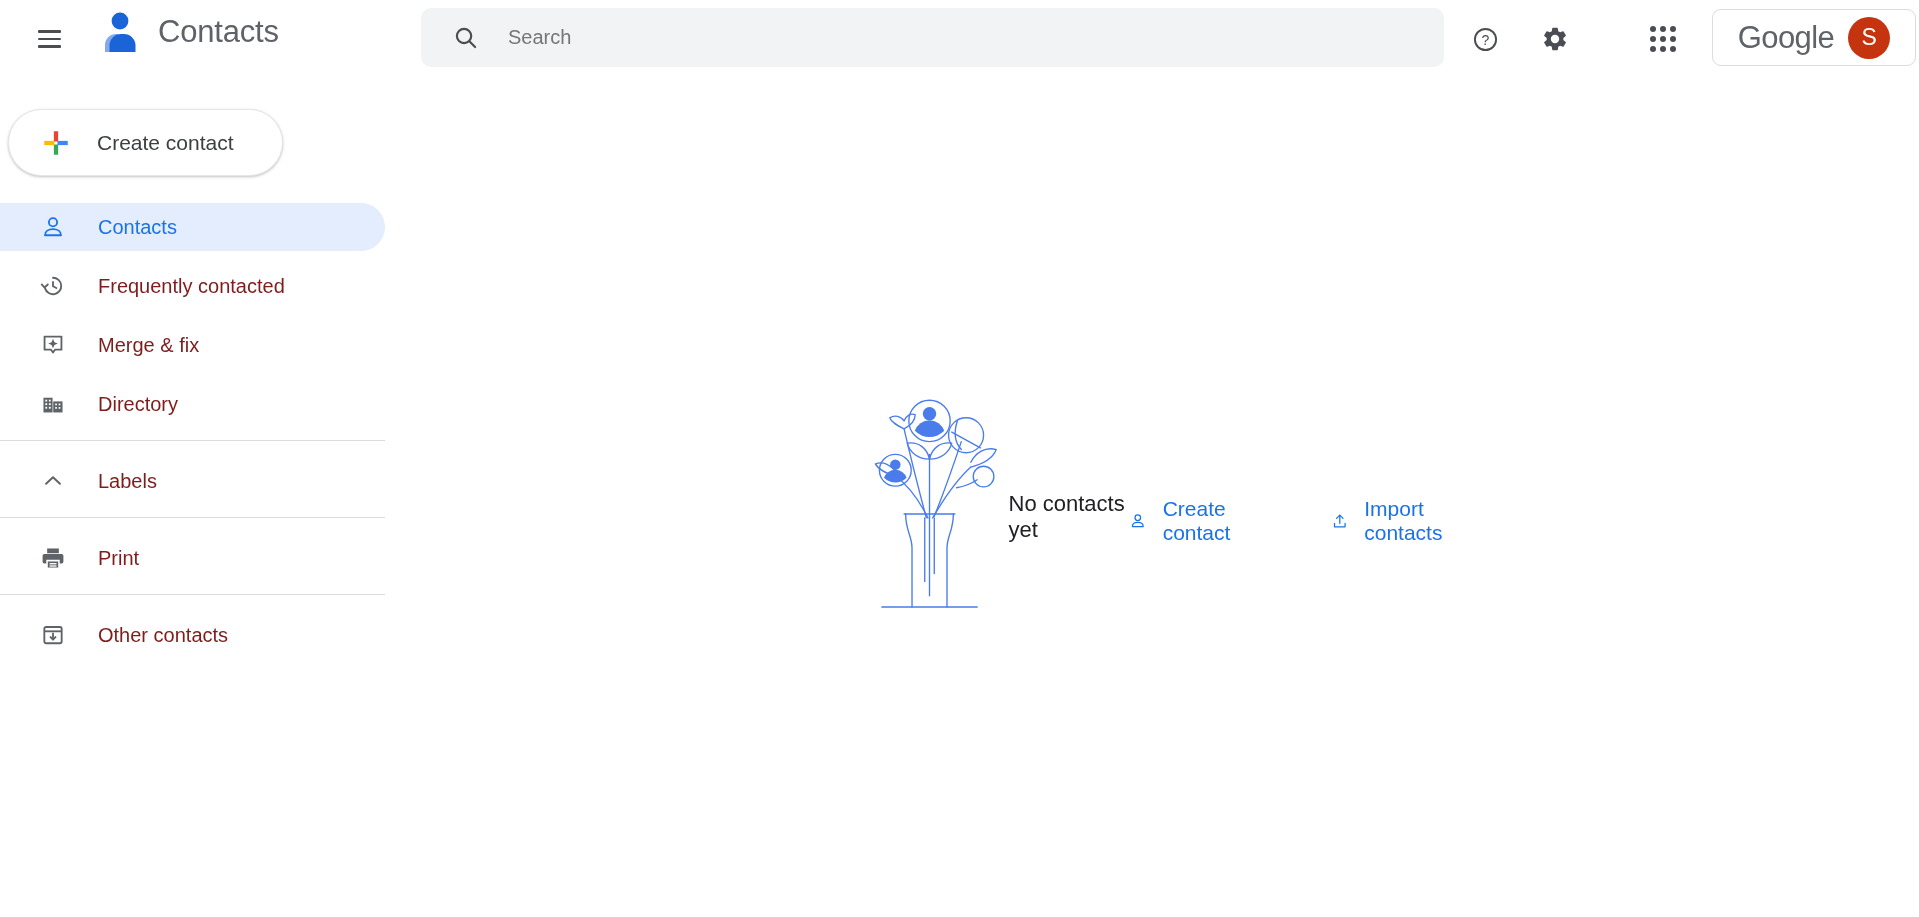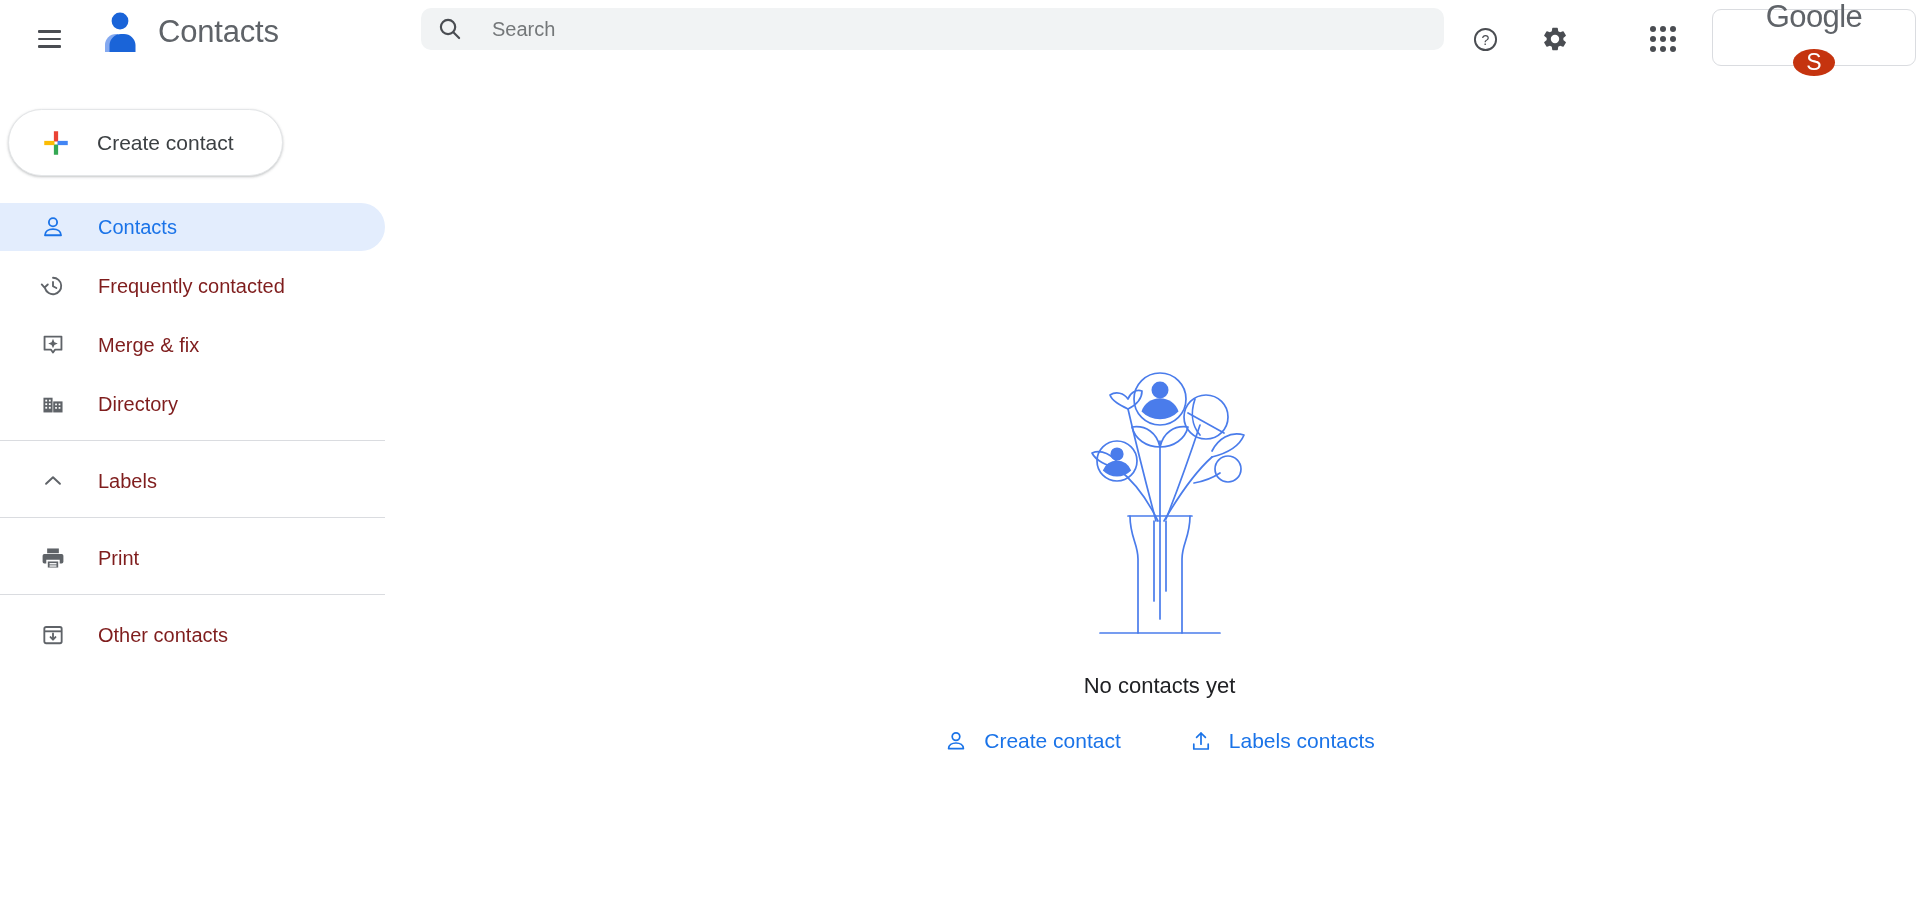--- a/index.html
+++ b/index.html
@@ -53,26 +53,26 @@
   .brand-title {
     font-size: 31px;
     color: #5f6368;
     font-family: "Liberation Sans", sans-serif;
     letter-spacing: -0.2px;
   }
 
   .searchbar {
     position: absolute;
     left: 421px; top: 8px;
-    width: 1023px; height: 42px;
+    width: 1023px; height: 59px;
     background: #f1f3f4;
     border-radius: 10px;
     display: flex;
     align-items: center;
-    padding-left: 16px;
+    padding-left: 32px;
     cursor: text;
   }
   .search-icon { width: 26px; height: 26px; flex: 0 0 auto; }
   .search-input {
     border: none;
     outline: none;
     background: transparent;
     font-size: 20px;
     color: #202124;
     margin-left: 29px;
@@ -112,21 +112,20 @@
     left: 1712px; top: 9px;
     width: 204px; height: 57px;
     border: 1px solid #dadce0;
     border-radius: 9px;
     background: #fff;
     display: flex;
     align-items: center;
     justify-content: center;
     gap: 14px;
     cursor: pointer;
-    flex-direction: column;
   }
   .account-word {
     font-size: 31px;
     color: #5f6368;
     letter-spacing: -0.6px;
     font-family: "Liberation Sans", sans-serif;
   }
   .avatar {
     width: 42px; height: 42px;
     border-radius: 50%;
@@ -202,21 +201,20 @@
     width: 1519px; height: 841px;
     background: #fff;
   }
   .empty {
     position: absolute;
     left: 50%;
     transform: translateX(-50%);
     top: 285px;
     width: 620px;
     display: flex;
-    flex-direction: column;
     align-items: center;
   }
   .empty-illustration { width: 200px; height: 290px; display: block; }
   .empty-title {
     margin-top: 22px;
     font-size: 22px;
     color: #202124;
     font-family: "Liberation Sans", sans-serif;
   }
   .empty-actions {
@@ -458,20 +456,20 @@
           </svg>
           <span>Create contact</span>
         </div>
 
         <div class="empty-action">
           <svg width="24" height="24" viewBox="0 0 24 24">
             <polyline points="7.6,8.4 12,4 16.4,8.4" fill="none" stroke="#1a73e8" stroke-width="1.7" stroke-linecap="round" stroke-linejoin="round"></polyline>
             <line x1="12" y1="4.4" x2="12" y2="15.2" stroke="#1a73e8" stroke-width="1.7" stroke-linecap="round"></line>
             <polyline points="4.8,15.2 4.8,20 19.2,20 19.2,15.2" fill="none" stroke="#1a73e8" stroke-width="1.7" stroke-linecap="round" stroke-linejoin="round"></polyline>
           </svg>
-          <span>Labels contacts</span>
+          <span>Import contacts</span>
         </div>
 
       </div>
     </div>
   </div>
 
 </div>
 
 </body></html>

